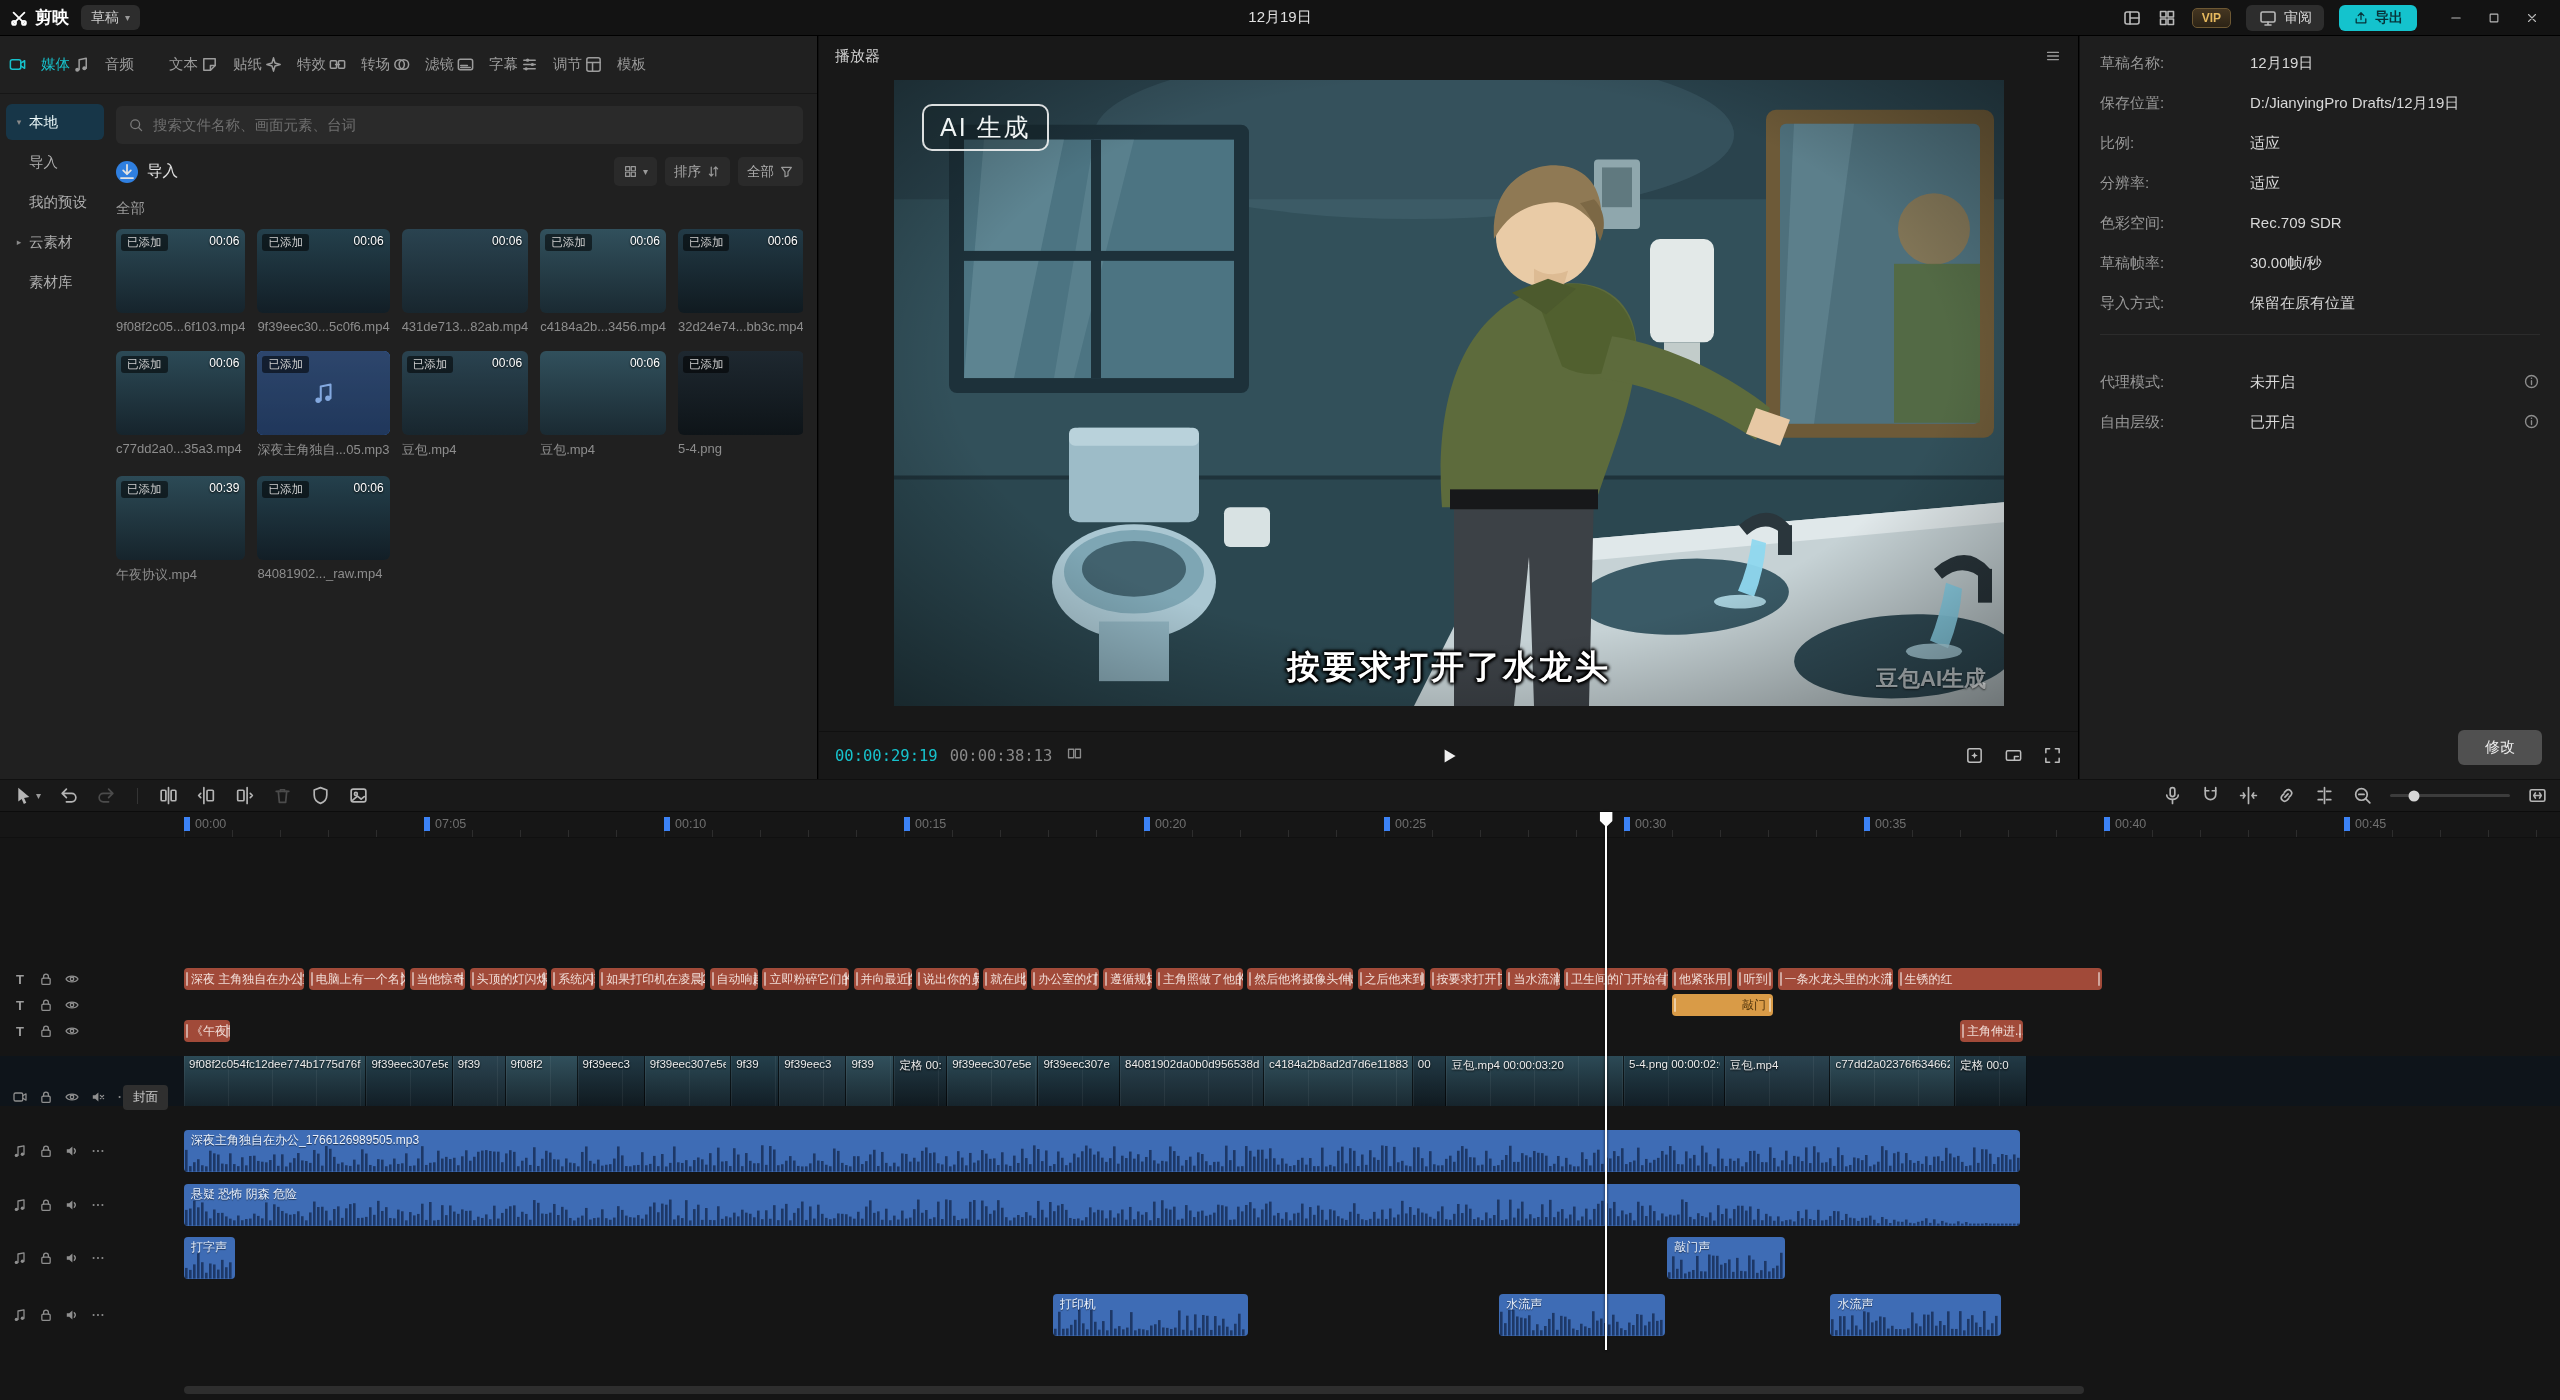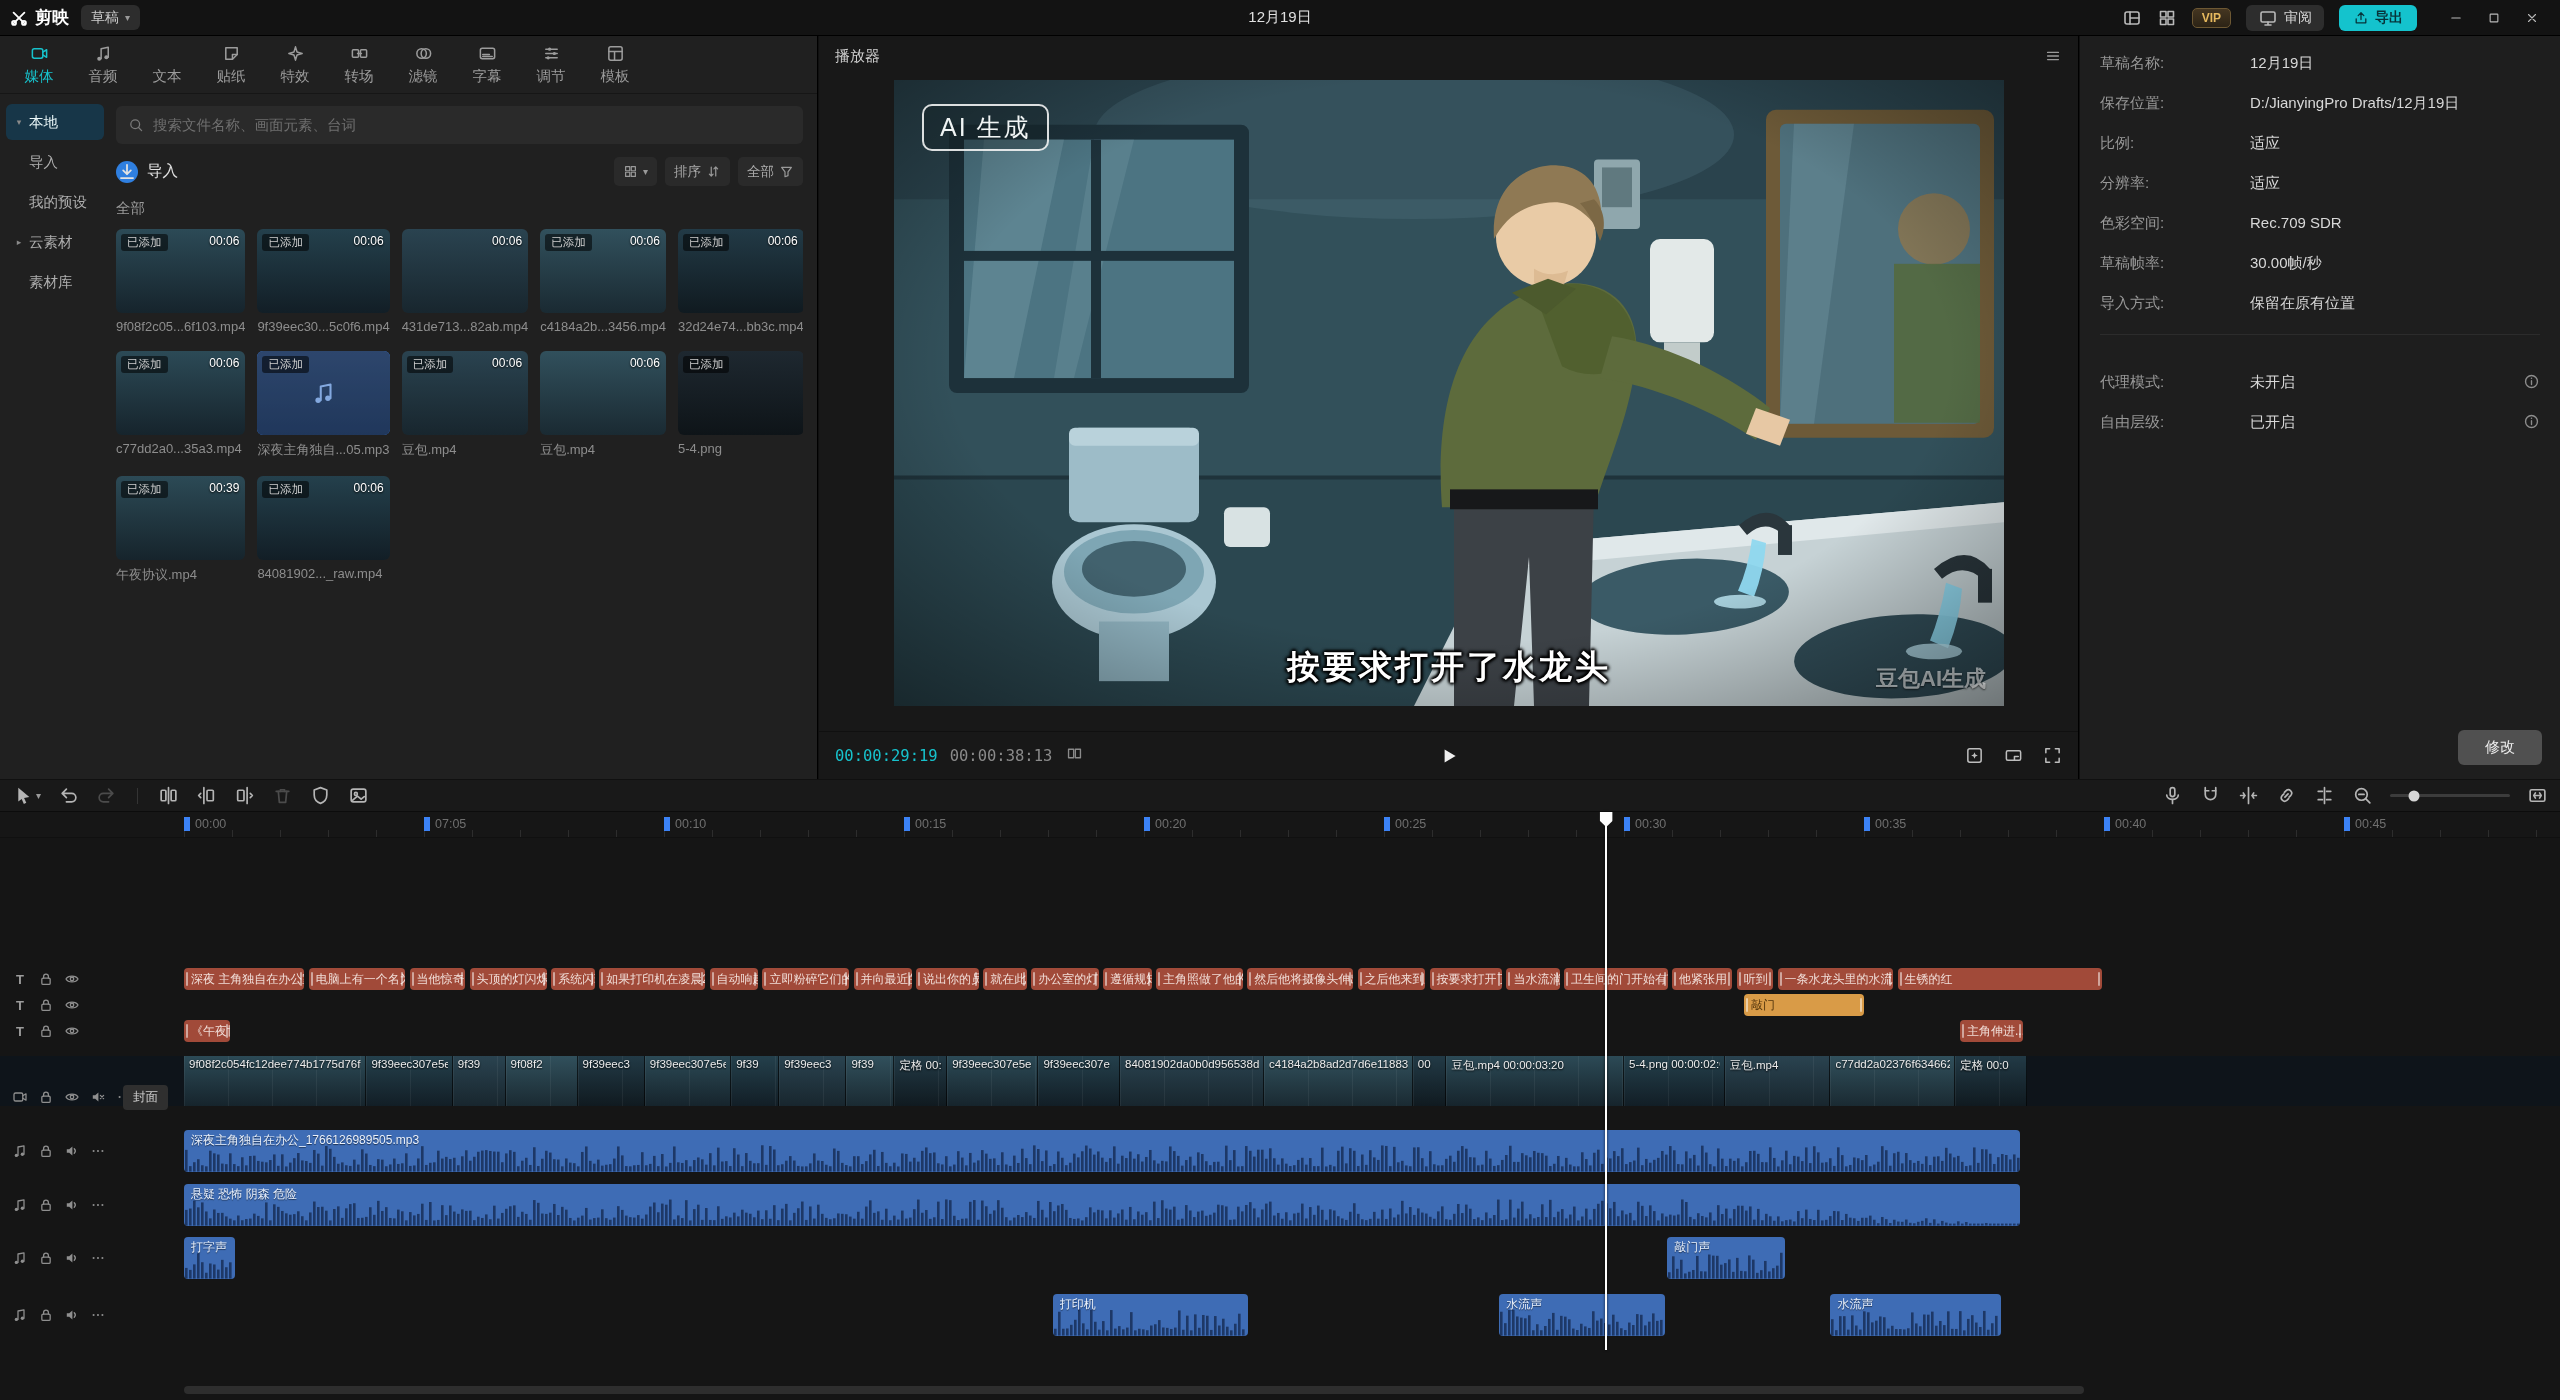--- a/index.html
+++ b/index.html
@@ -20,21 +20,21 @@
 .review-btn{display:flex;align-items:center;gap:6px;background:#2d2d2d;border-radius:6px;height:26px;padding:0 12px;font-size:14px;color:#d5d5d5}
 .export-btn{display:flex;align-items:center;gap:6px;background:#14c3cd;color:#07343a;font-weight:bold;font-size:14px;height:26px;padding:0 14px;border-radius:6px}
 .export-btn .icn{color:#07343a;width:16px;height:16px}
 .win-controls{display:flex;gap:2px;margin-left:6px}
 .win-btn{width:36px;height:27px;display:flex;align-items:center;justify-content:center;color:#bbb}
 .win-btn .icn{width:14px;height:14px}
 .caret{font-size:10px;color:#9a9a9a}
 
 .media-panel{position:absolute;left:0;top:36px;width:818px;height:743px;background:#202020;border-right:1px solid #000;display:flex;flex-direction:column}
 .media-tabs{height:58px;display:flex;align-items:center;padding:0 8px;gap:2px;border-bottom:1px solid #161616}
-.mtab{width:62px;height:52px;display:flex;flex-direction:column;align-items:center;justify-content:center;gap:4px;color:#9c9c9c;font-size:14.5px;border-radius:6px}
+.mtab{width:62px;height:52px;display:flex;align-items:center;justify-content:space-between;gap:4px;color:#9c9c9c;font-size:14.5px;border-radius:6px}
 .mtab .icn{width:19px;height:19px;color:inherit}
 .mtab.sel{color:#17c2cc}
 .media-body{flex:1;display:flex;min-height:0}
 .media-side{width:110px;padding:10px 6px;display:flex;flex-direction:column;gap:4px}
 .mside{height:36px;display:flex;align-items:center;gap:5px;padding:0 8px;border-radius:6px;font-size:14.5px;color:#aeaeae;white-space:nowrap}
 .mside .car{font-size:9px;color:#8a8a8a;width:10px}
 .mside.sel{background:#173648;color:#eaf7f8}
 .media-main{flex:1;padding:12px 14px 0 6px;display:flex;flex-direction:column;min-width:0}
 .searchbar{height:38px;background:#2a2a2a;border-radius:6px;display:flex;align-items:center;gap:9px;padding:0 12px}
 .searchbar .icn{width:16px;height:16px;color:#7a7a7a}
@@ -1021,21 +1021,21 @@
         <div class="text-clip" style="left: 1357.6px; width: 67.6px;">之后他来到卫生</div>
         <div class="text-clip" style="left: 1429.6px; width: 72.4px;">按要求打开了水</div>
         <div class="text-clip" style="left: 1506.4px; width: 53.2px;">当水流淌出</div>
         <div class="text-clip" style="left: 1564px; width: 103.6px;">卫生间的门开始有节奏</div>
         <div class="text-clip" style="left: 1672px; width: 60.4px;">他紧张用</div>
         <div class="text-clip" style="left: 1736.8px; width: 36.4px;">听到</div>
         <div class="text-clip" style="left: 1777.6px; width: 115.6px;">一条水龙头里的水流成了</div>
         <div class="text-clip" style="left: 1897.6px; width: 204.4px;">生锈的红</div>
       </div>
       <div class="lane" style="top: 156px; height: 22px;">
-        <div class="text-clip orange" style="left: 1744px; width: 120px;">敲门</div>
+        <div class="text-clip orange" style="left: 1672px; width: 101px; text-align: right;">敲门</div>
       </div>
       <div class="lane" style="top: 182px; height: 22px;">
         <div class="text-clip" style="left: 184px; width: 46px;">《午夜协</div>
         <div class="text-clip" style="left: 1960px; width: 62.8px;">主角伸进...</div>
       </div>
       <div class="lane v-lane" style="top: 218px; height: 50px;">
         <div class="v-clip" style="left: 184px; width: 182.4px; background: linear-gradient(rgb(44, 74, 86) 0%, rgb(22, 36, 44) 100%);">
           <div class="frames"></div>
           <span class="lbl">9f08f2c054fc12dee774b1775d76f103.mp</span>
         </div>

